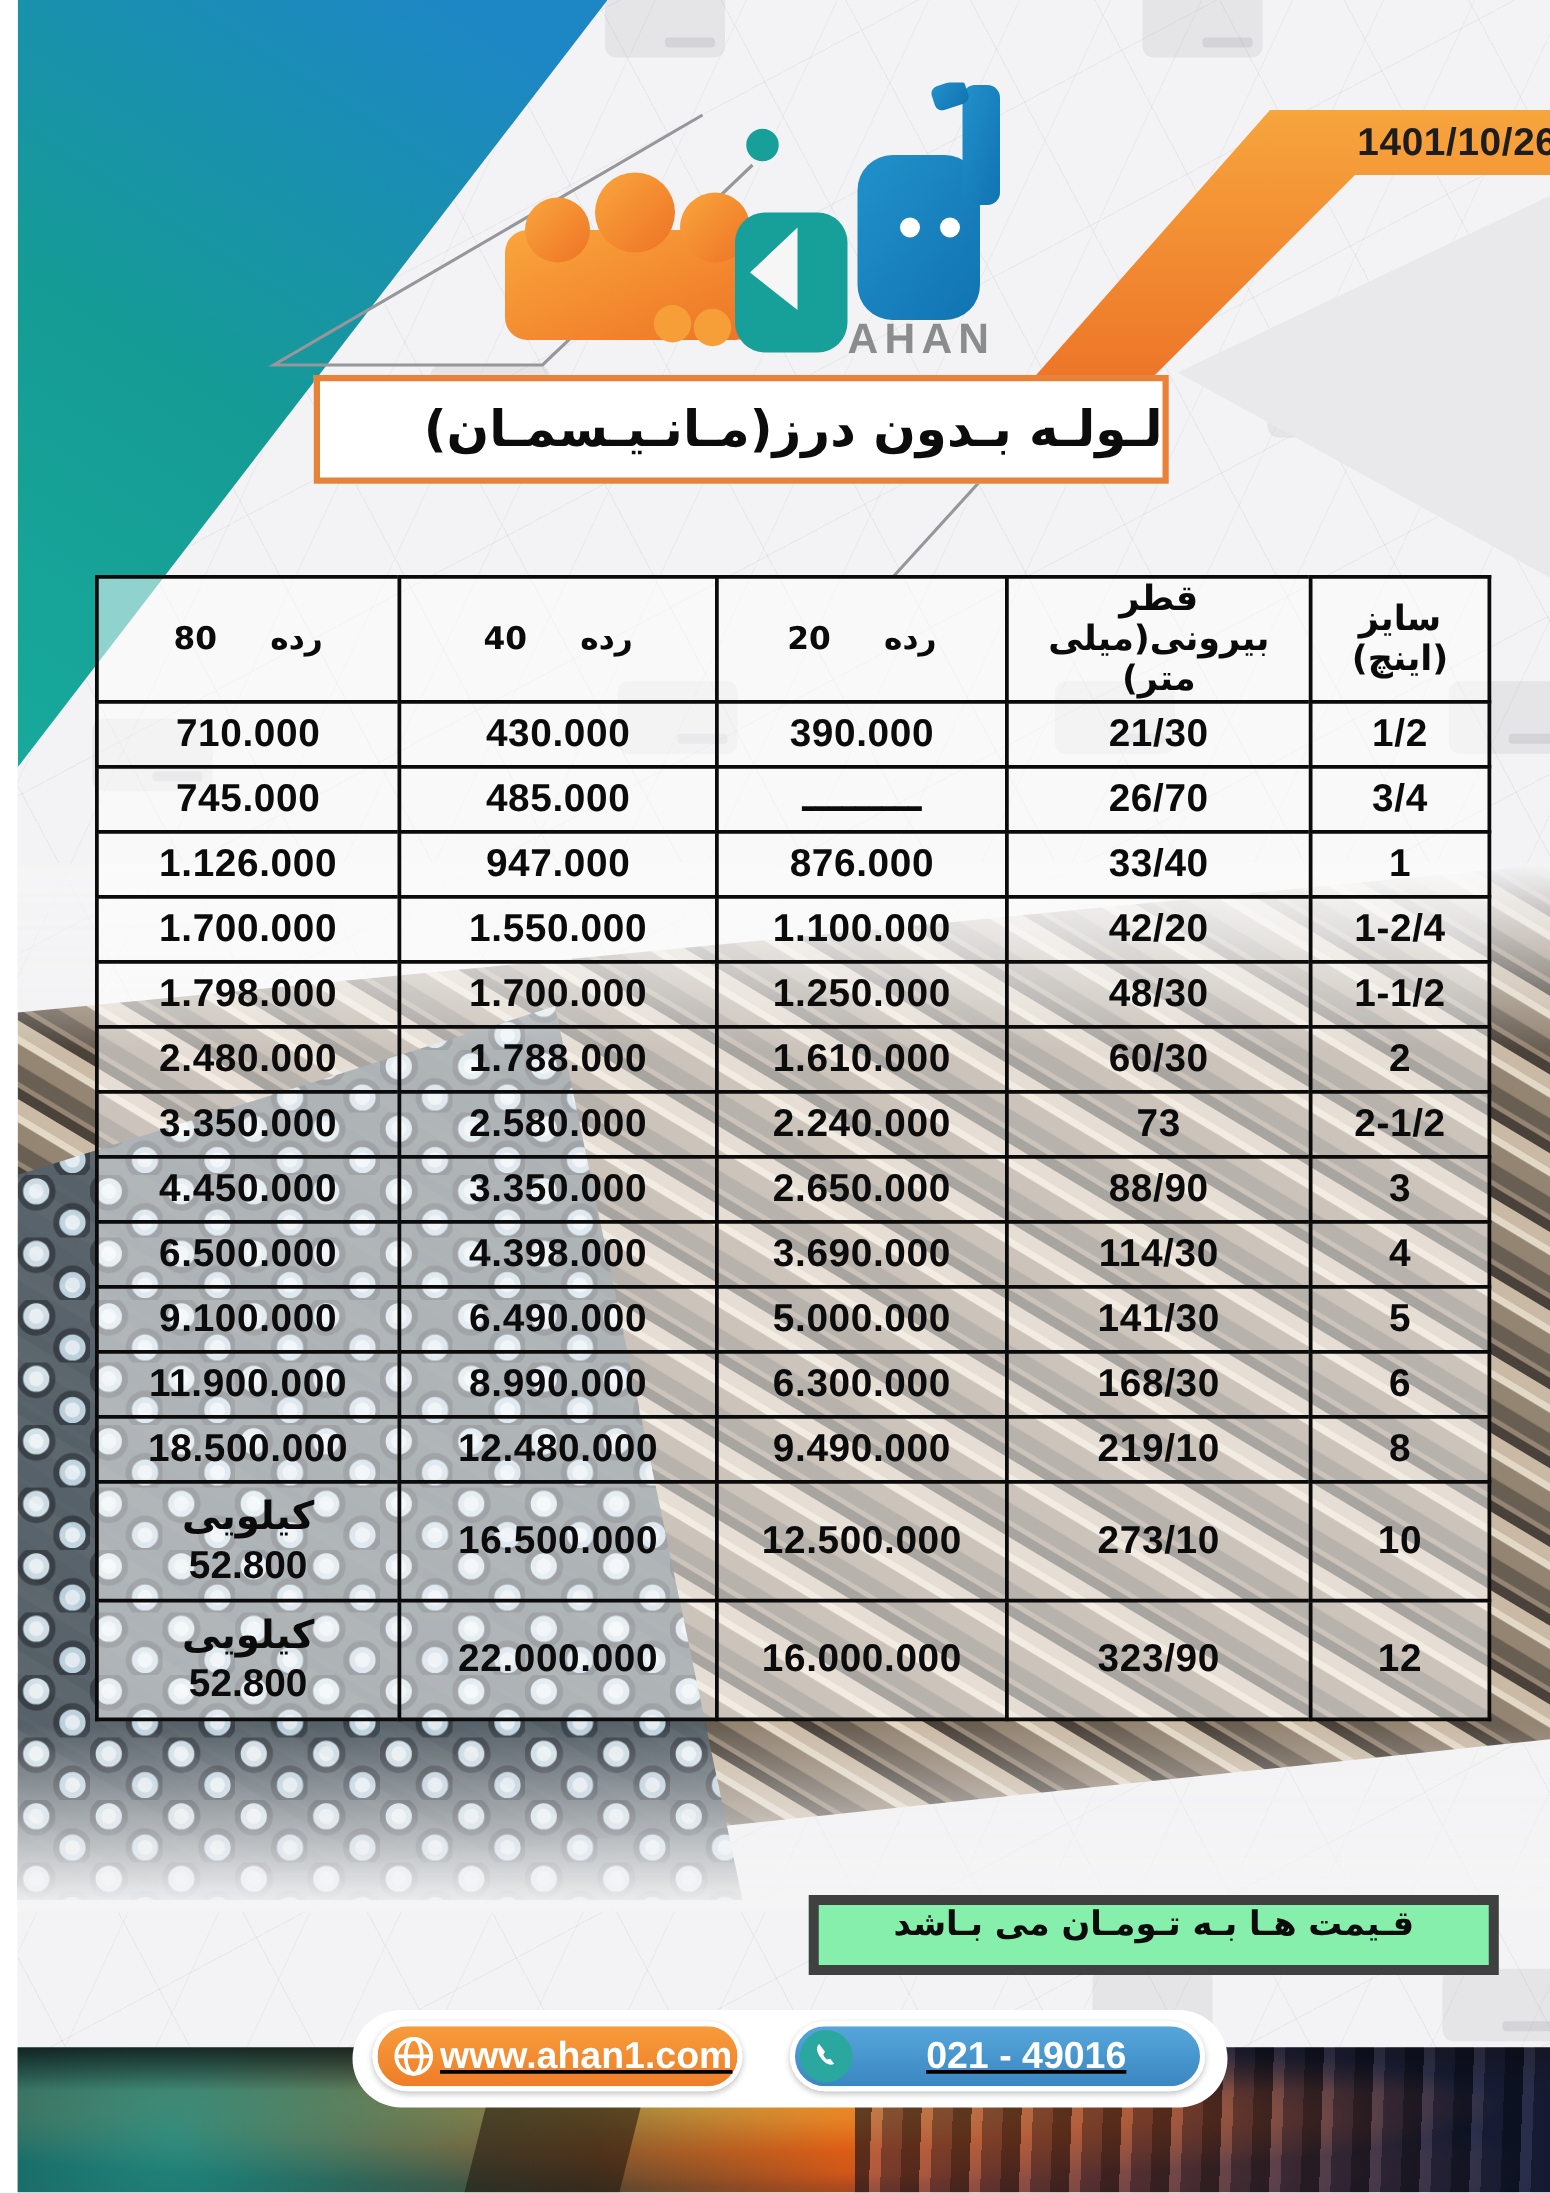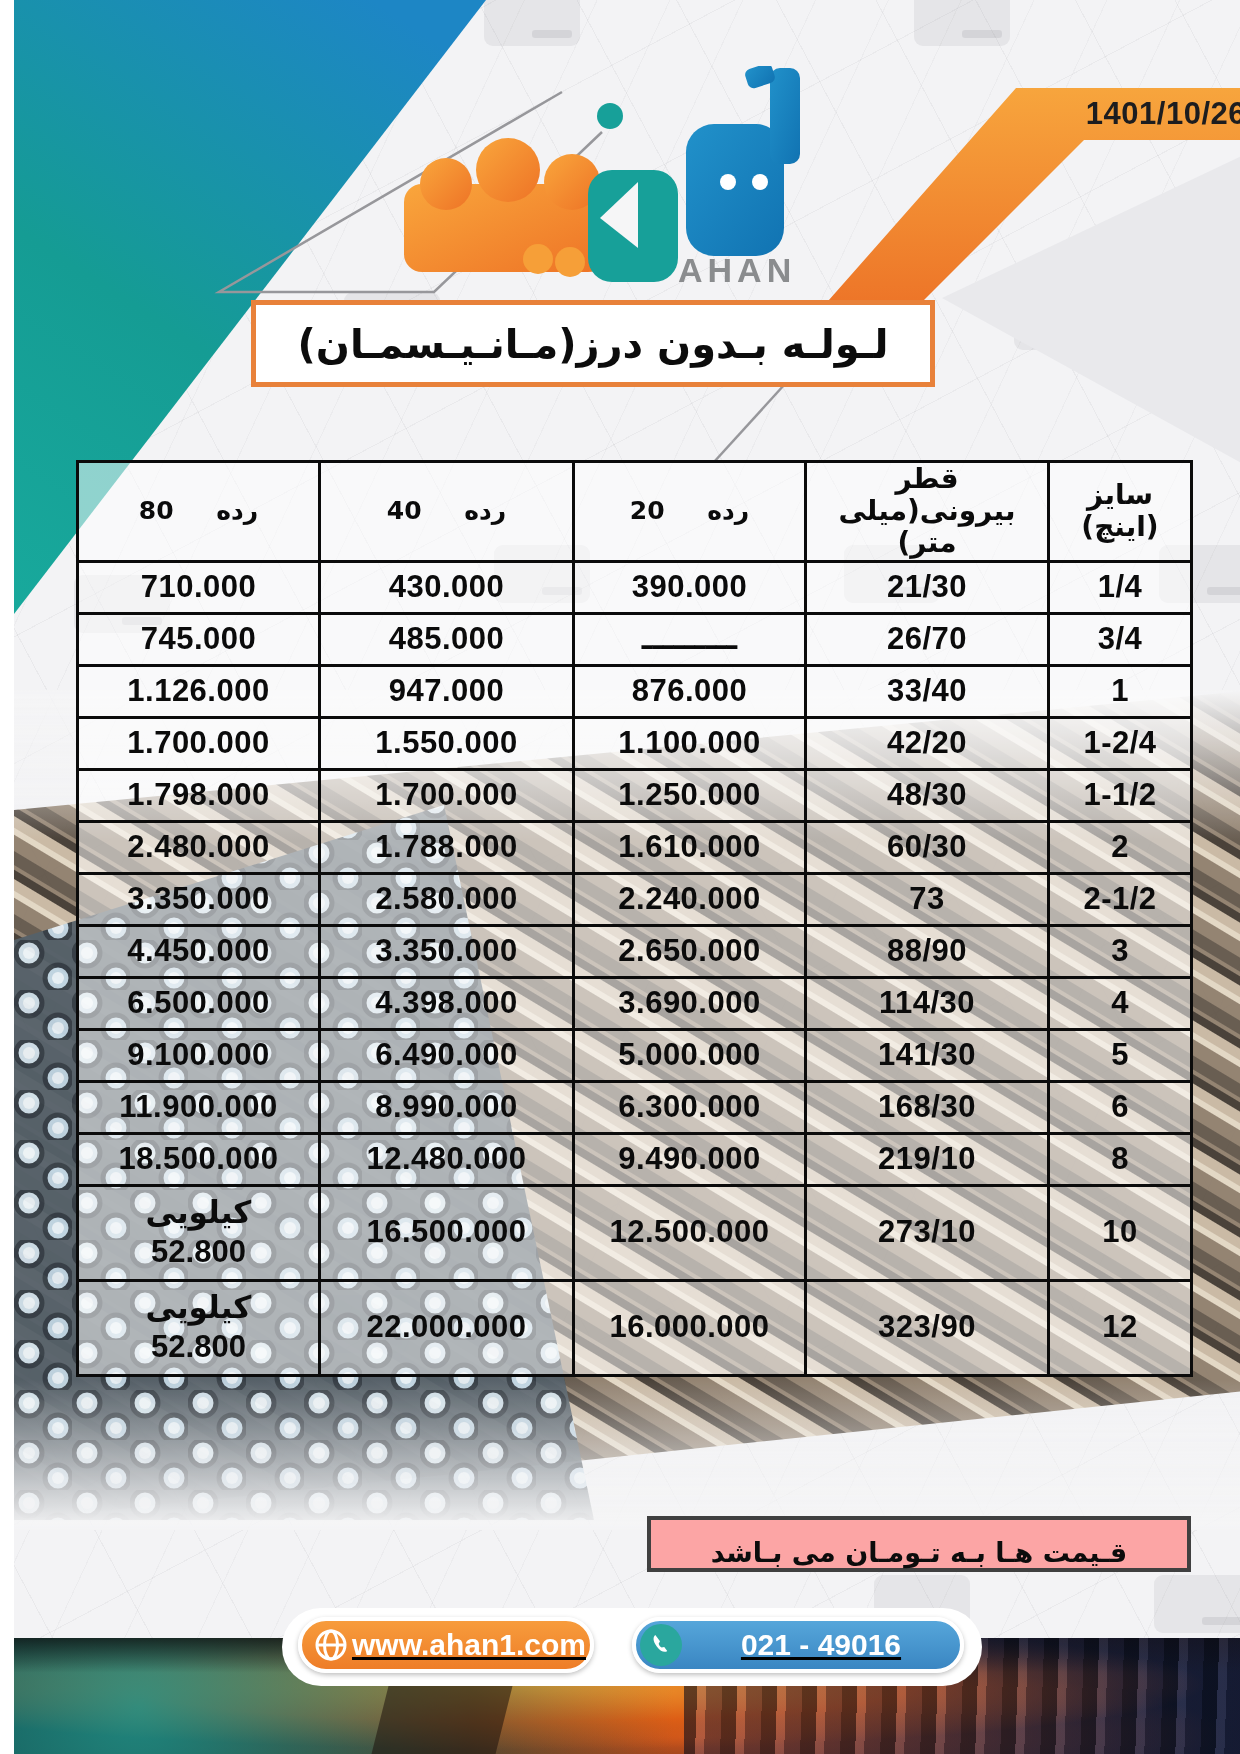--- a/index.html
+++ b/index.html
@@ -19,37 +19,37 @@
        clip-path:polygon(0 0,100% 0,0 100%);
        background:linear-gradient(213deg,#1d86c5 8%,#159c94 58%,#18a99c 100%);}
   .hdr-svg{position:absolute;left:0;top:0;}
   .date-banner{position:absolute;left:1040px;top:92px;width:192px;height:44px;
        display:flex;align-items:center;justify-content:flex-end;
        font:bold 31px "Liberation Sans",sans-serif;color:#1d1d1f;letter-spacing:.5px;}
   
   .logo{position:absolute;left:372px;top:66px;}
   
   .title-box{position:absolute;left:237px;top:300px;width:674px;height:77px;
-       border:5px solid #e8813a;background:#ffffff;display:flex;align-items:center;justify-content:center;}
+       border:5px solid #e8813a;background:#ffffff;display:flex;align-items:center;justify-content:flex-end;}
   .title-box span{direction:rtl;font:bold 40px "DejaVu Sans",sans-serif;color:#0c0c0c;white-space:nowrap;}
   
   .pipes{position:absolute;left:0;top:690px;opacity:.93;}
   
   table.price{position:absolute;left:62px;top:460px;width:1114px;border-collapse:collapse;
        direction:rtl;table-layout:fixed;}
   table.price th,table.price td{border:3px solid #0b0b0b;background:rgba(255,255,255,.52);
        text-align:center;vertical-align:middle;padding:0;color:#0b0b0b;}
   table.price th{height:94px;font:bold 28px "DejaVu Sans",sans-serif;white-space:pre-line;line-height:1.15;}
   table.price th.grade{word-spacing:34px;font-size:25px;}
   table.price td{height:49px;font:bold 31px "Liberation Sans","DejaVu Sans",sans-serif;
        direction:ltr;white-space:pre-line;line-height:1.25;letter-spacing:.5px;}
   table.price tr:nth-child(13) td,table.price tr:nth-child(14) td{height:92px;}
   
-  .note-box{position:absolute;left:633px;top:1516px;width:536px;height:48px;border:4px solid #404040;
-       background:#fca5a5;display:flex;align-items:flex-end;justify-content:center;}
+  .note-box{position:absolute;left:633px;top:1516px;width:536px;height:48px;border:8px solid #404040;
+       background:#86efac;display:flex;align-items:flex-start;justify-content:center;}
   .note-box span{direction:rtl;font:bold 27px "DejaVu Sans",sans-serif;color:#0c0c0c;white-space:nowrap;}
   
   .slogan{position:absolute;left:340px;top:1578px;width:600px;text-align:center;direction:rtl;
        font:bold 36px "DejaVu Sans",sans-serif;color:#57585a;white-space:nowrap;}
   
   .pill-tray{position:absolute;left:268px;top:1608px;width:700px;height:78px;border-radius:40px;
        background:#ffffff;z-index:3;}
   .pill{position:absolute;top:1617px;height:56px;border-radius:30px;z-index:4;border:4px solid #fff;
        box-sizing:border-box;display:flex;align-items:center;box-shadow:0 2px 5px rgba(0,0,0,.25);text-decoration:underline;}
   .pill-web{left:284px;width:296px;background:linear-gradient(180deg,#f79c3c,#ee7d28);}
@@ -195,21 +195,21 @@
         <th>قطر
 بیرونی(میلی
 متر)</th>
         <th class="grade">رده 20</th>
         <th class="grade">رده 40</th>
         <th class="grade">رده 80</th>
       </tr>
     </thead>
     <tbody>
         <tr>
-      <td>1/4</td>
+      <td>1/2</td>
       <td>21/30</td>
       <td>390.000</td>
       <td>430.000</td>
       <td>710.000</td>
     </tr>
         <tr>
       <td>3/4</td>
       <td>26/70</td>
       <td>ـــــــــ</td>
       <td>485.000</td>

